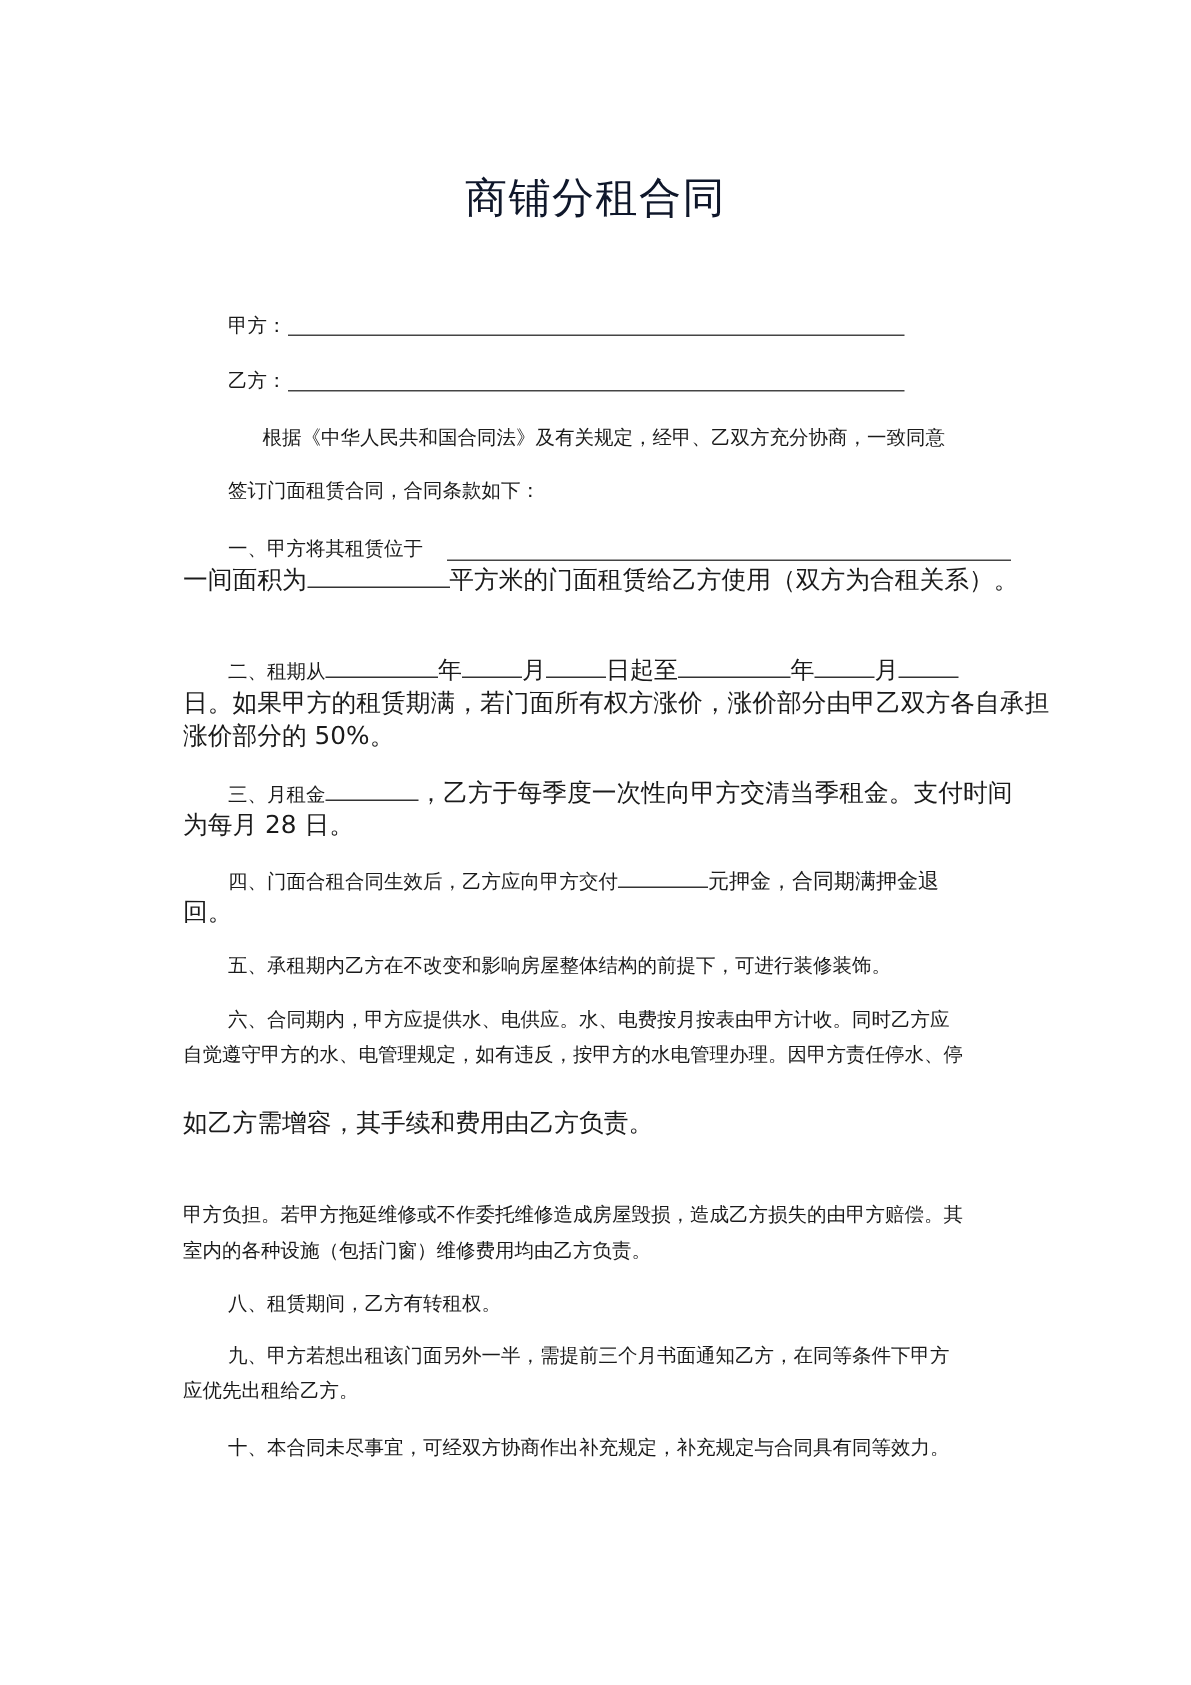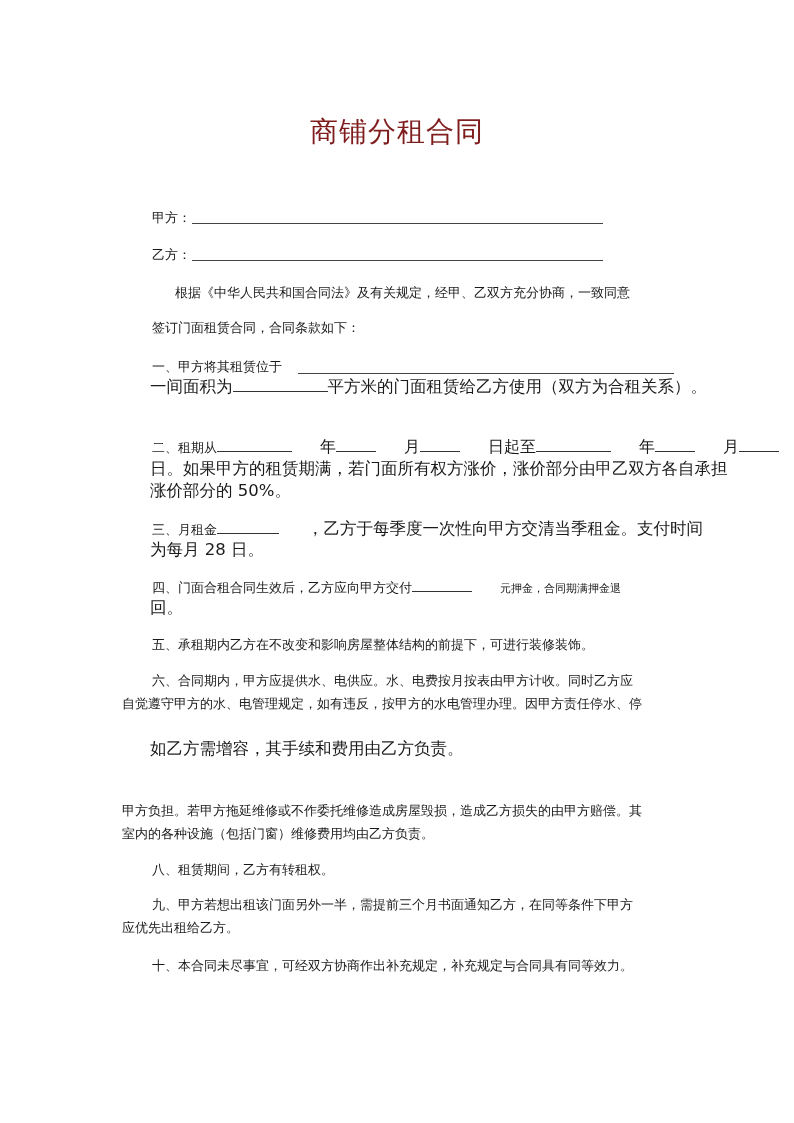--- a/index.html
+++ b/index.html
@@ -1,22 +1,22 @@
 <!DOCTYPE html>
 <html><head>
 <meta charset="utf-8">
 <style>
   html, body { margin: 0; padding: 0; background: #ffffff; }
   body { width: 794px; height: 1123px; position: relative; overflow: hidden; color: #1a1a1a; }
   .page { position: absolute; left: 0; top: 0; width: 794px; height: 1123px; }
   .serif { font-family: "DejaVu Serif", "Liberation Serif", serif; }
-  .sans { font-family: "DejaVu Sans", "Liberation Sans", sans-serif; margin-left: 28px; }
+  .sans { font-family: "DejaVu Sans", "Liberation Sans", sans-serif; }
   .title {
     position: absolute; left: 0; width: 794px; top: 113px; text-align: center;
-    font-family: "DejaVu Serif", "Liberation Serif", serif; font-size: 28px; letter-spacing: 1px; color: #7f1d1d;
+    font-family: "DejaVu Serif", "Liberation Serif", serif; font-size: 28px; letter-spacing: 1px; color: #0f172a;
   }
   .line { position: absolute; white-space: nowrap; font-size: 13px; line-height: 16px; }
   .big { font-size: 16.5px; line-height: 20px; }
   .blank { display: inline-block; border-bottom: 1px solid #333; height: 13px; vertical-align: baseline; }
   .party-line { position: absolute; height: 0; border-bottom: 1px solid #444; }
 </style>
 </head>
 <body>
 
 <div class="page">
@@ -45,21 +45,21 @@
   </div>
   <div class="line sans big" style="left:122px; top:459px;">日。如果甲方的租赁期满，若门面所有权方涨价，涨价部分由甲乙双方各自承担</div>
   <div class="line sans big" style="left:122px; top:481px;">涨价部分的 50%。</div>
 
   <div class="line serif" style="left:152px; top:520px;">
     <span>三、月租金</span><span class="blank" style="width:62px;"></span><span class="sans" style="font-size:16.5px;">，乙方于每季度一次性向甲方交清当季租金。支付时间</span>
   </div>
   <div class="line sans big" style="left:122px; top:540px;">为每月 28 日。</div>
 
   <div class="line serif" style="left:152px; top:578px;">
-    <span>四、门面合租合同生效后，乙方应向甲方交付</span><span class="blank" style="width:60px;"></span><span class="sans" style="font-size:11px;">元押金，合同期满押金退</span>
+    <span>四、门面合租合同生效后，乙方应向甲方交付</span><span class="blank" style="width:60px;"></span><span class="sans" style="font-size:14px;">元押金，合同期满押金退</span>
   </div>
   <div class="line sans big" style="left:122px; top:598px;">回。</div>
 
   <div class="line serif" style="left:152px; top:637px;">五、承租期内乙方在不改变和影响房屋整体结构的前提下，可进行装修装饰。</div>
 
   <div class="line serif" style="left:122px; top:696px;">自觉遵守甲方的水、电管理规定，如有违反，按甲方的水电管理办理。因甲方责任停水、停</div>
   <div class="line serif" style="left:152px; top:673px;">六、合同期内，甲方应提供水、电供应。水、电费按月按表由甲方计收。同时乙方应</div>
   <div class="line sans big" style="left:122px; top:739px;">如乙方需增容，其手续和费用由乙方负责。</div>
 
   <div class="line serif" style="left:122px; top:803px;">甲方负担。若甲方拖延维修或不作委托维修造成房屋毁损，造成乙方损失的由甲方赔偿。其</div>

